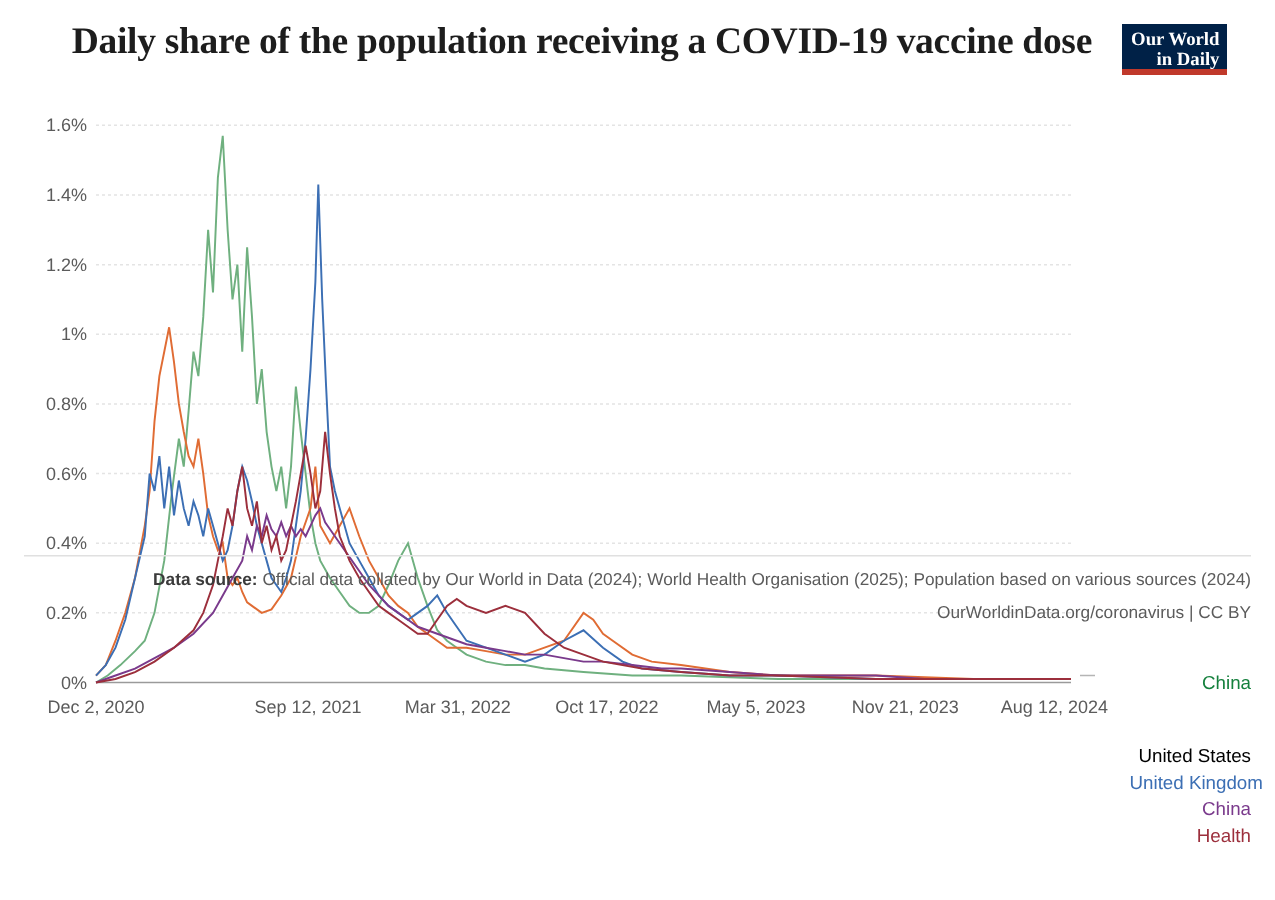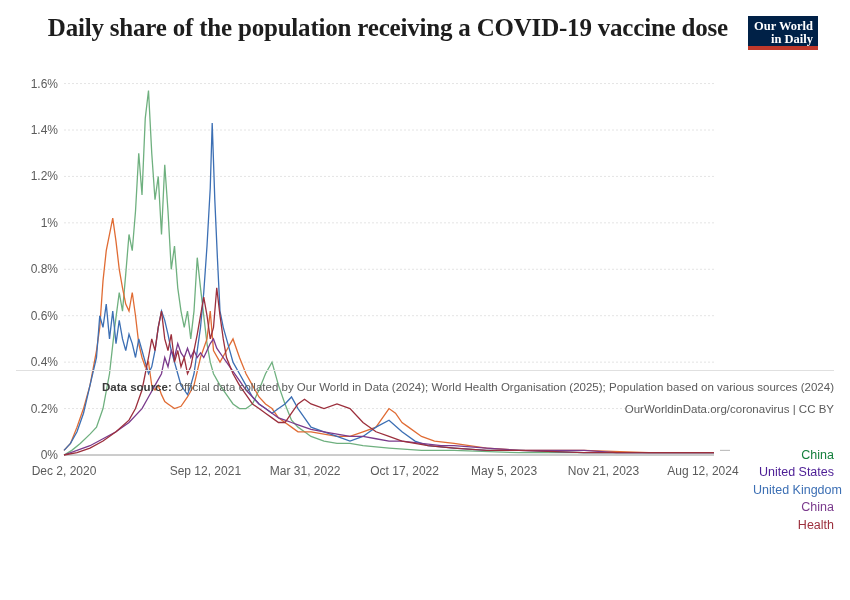--- a/index.html
+++ b/index.html
@@ -159,21 +159,21 @@
         <text x="686.95" y="420" class="axis-label" text-anchor="middle">Aug 12, 2024</text>
         <path d="M48.00,400.00 L55.80,395.36 L64.25,388.39 L74.00,379.11 L80.50,372.14 L87.00,353.57 L93.50,318.75 L98.70,272.32 L103.25,237.50 L106.50,256.07 L109.75,218.93 L113.00,179.46 L116.25,195.71 L119.50,156.25 L122.75,98.21 L126.00,140.00 L129.25,63.39 L132.50,35.54 L135.75,98.21 L139.00,144.64 L142.25,121.43 L145.50,179.46 L148.75,109.82 L152.00,156.25 L155.25,214.29 L158.50,191.07 L161.75,232.86 L165.00,256.07 L168.25,272.32 L171.50,256.07 L174.75,283.93 L178.00,256.07 L181.25,202.68 L184.50,232.86 L187.75,260.71 L191.00,288.57 L194.25,307.14 L197.50,318.75 L204.00,330.36 L210.50,339.64 L217.00,348.93 L223.50,353.57 L230.00,353.57 L236.50,348.93 L243.00,335.00 L249.50,318.75 L256.00,307.14 L262.50,330.36 L269.00,348.93 L275.50,365.18 L282.00,372.14 L288.50,376.79 L295.00,381.43 L308.00,386.07 L321.00,388.39 L334.00,388.39 L347.00,390.71 L373.00,393.04 L405.50,395.36 L438.00,395.36 L503.00,397.68 L568.00,397.68 L633.00,397.68 L698.00,397.68" class="series-path" stroke="#6fb07f"></path>
         <path d="M48.00,395.36 L54.50,388.39 L61.00,372.14 L67.50,353.57 L74.00,330.36 L80.50,295.54 L83.75,272.32 L87.00,225.89 L90.25,195.71 L93.50,179.46 L96.75,163.21 L100.00,186.43 L103.25,214.29 L106.50,232.86 L109.75,249.11 L113.00,256.07 L116.25,237.50 L119.50,260.71 L122.75,288.57 L126.00,302.50 L129.25,311.79 L132.50,307.14 L135.75,330.36 L139.00,335.00 L142.25,330.36 L145.50,339.64 L148.75,346.61 L152.00,348.93 L158.50,353.57 L165.00,351.25 L171.50,341.96 L178.00,330.36 L184.50,302.50 L191.00,283.93 L194.25,256.07 L197.50,295.54 L204.00,307.14 L210.50,295.54 L217.00,283.93 L223.50,302.50 L230.00,318.75 L236.50,330.36 L243.00,341.96 L249.50,348.93 L256.00,353.57 L262.50,362.86 L269.00,367.50 L275.50,372.14 L282.00,376.79 L288.50,376.79 L295.00,376.79 L308.00,379.11 L321.00,381.43 L334.00,381.43 L347.00,376.79 L360.00,372.14 L373.00,353.57 L379.50,358.21 L386.00,367.50 L392.50,372.14 L405.50,381.43 L418.50,386.07 L438.00,388.39 L470.50,393.04 L503.00,395.36 L535.50,395.36 L568.00,395.36 L633.00,397.68 L698.00,397.68" class="series-path" stroke="#e06c34"></path>
         <path d="M48.00,395.36 L54.50,388.39 L61.00,376.79 L67.50,358.21 L74.00,330.36 L80.50,302.50 L83.75,260.71 L87.00,272.32 L90.25,249.11 L93.50,283.93 L96.75,256.07 L100.00,288.57 L103.25,265.36 L106.50,283.93 L109.75,295.54 L113.00,279.29 L116.25,288.57 L119.50,302.50 L122.75,283.93 L126.00,295.54 L129.25,307.14 L132.50,318.75 L135.75,311.79 L139.00,295.54 L142.25,272.32 L145.50,256.07 L148.75,265.36 L152.00,279.29 L155.25,295.54 L158.50,307.14 L161.75,318.75 L165.00,330.36 L168.25,335.00 L171.50,339.64 L174.75,330.36 L178.00,318.75 L181.25,295.54 L184.50,272.32 L187.75,237.50 L191.00,191.07 L194.25,133.04 L196.20,68.04 L198.80,144.64 L201.40,202.68 L204.00,256.07 L207.25,272.32 L210.50,283.93 L217.00,307.14 L223.50,318.75 L230.00,330.36 L236.50,341.96 L243.00,348.93 L249.50,353.57 L256.00,358.21 L262.50,353.57 L269.00,348.93 L275.50,341.96 L282.00,353.57 L288.50,362.86 L295.00,372.14 L308.00,376.79 L321.00,381.43 L334.00,386.07 L347.00,381.43 L360.00,372.14 L373.00,365.18 L386.00,376.79 L399.00,386.07 L412.00,390.71 L438.00,393.04 L470.50,395.36 L503.00,395.36 L568.00,397.68 L633.00,397.68 L698.00,397.68" class="series-path" stroke="#3c6fb4"></path>
         <path d="M48.00,400.00 L61.00,395.36 L74.00,390.71 L87.00,383.75 L100.00,376.79 L113.00,367.50 L126.00,353.57 L132.50,341.96 L139.00,330.36 L145.50,318.75 L148.75,302.50 L152.00,311.79 L155.25,295.54 L158.50,302.50 L161.75,288.57 L165.00,297.86 L168.25,302.50 L171.50,293.21 L174.75,302.50 L178.00,295.54 L181.25,302.50 L184.50,297.86 L187.75,302.50 L191.00,295.54 L194.25,288.57 L197.50,283.93 L200.75,293.21 L204.00,297.86 L207.25,302.50 L210.50,307.14 L217.00,316.43 L223.50,325.71 L230.00,335.00 L236.50,341.96 L243.00,348.93 L249.50,353.57 L256.00,358.21 L262.50,362.86 L269.00,365.18 L275.50,367.50 L282.00,369.82 L288.50,372.14 L295.00,374.46 L308.00,376.79 L321.00,379.11 L334.00,381.43 L347.00,381.43 L360.00,383.75 L373.00,386.07 L386.00,386.07 L405.50,388.39 L425.00,390.71 L438.00,390.71 L470.50,393.04 L503.00,395.36 L535.50,395.36 L568.00,395.36 L600.50,397.68 L633.00,397.68 L698.00,397.68" class="series-path" stroke="#7a3a8c"></path>
         <path d="M48.00,400.00 L61.00,397.68 L74.00,393.04 L87.00,386.07 L100.00,376.79 L113.00,365.18 L119.50,353.57 L126.00,335.00 L129.25,318.75 L132.50,302.50 L135.75,283.93 L139.00,295.54 L142.25,272.32 L145.50,256.07 L148.75,283.93 L152.00,295.54 L155.25,279.29 L158.50,307.14 L161.75,295.54 L165.00,311.79 L168.25,302.50 L171.50,318.75 L174.75,311.79 L178.00,295.54 L181.25,279.29 L184.50,260.71 L187.75,242.14 L191.00,260.71 L194.25,283.93 L197.50,272.32 L200.75,232.86 L204.00,260.71 L207.25,283.93 L210.50,302.50 L217.00,318.75 L223.50,330.36 L230.00,339.64 L236.50,348.93 L243.00,353.57 L249.50,358.21 L256.00,362.86 L262.50,367.50 L269.00,367.50 L275.50,358.21 L282.00,348.93 L288.50,344.29 L295.00,348.93 L308.00,353.57 L321.00,348.93 L334.00,353.57 L347.00,367.50 L360.00,376.79 L373.00,381.43 L386.00,386.07 L399.00,388.39 L412.00,390.71 L438.00,393.04 L470.50,395.36 L503.00,395.36 L568.00,397.68 L633.00,397.68 L698.00,397.68" class="series-path" stroke="#9c2f3c"></path>
         <path d="M704,395.35714285714283 L714,395.35714285714283" stroke="#b5b5b5" fill="none" stroke-width="1"></path>
       </svg>
     <div class="legend" id="legend">
         <div class="legend-item" style="color: #15803d;">China</div>
-        <div class="legend-item" style="color: #4c1d95;">United States</div>
+        <div class="legend-item" style="color: #000000; margin-top: 32px;">United States</div>
         <div class="legend-item" style="color: rgb(60, 111, 180); margin-left: 29px;">United Kingdom</div>
         <div class="legend-item" style="color: rgb(122, 58, 140);">China</div>
         <div class="legend-item" style="color: rgb(156, 47, 60);">Health</div>
       </div>
   </div>
 
   <div class="footer">
     <div class="src-line">
       <b>Data source:</b>
       <span>Official data collated by Our World in Data (2024); World Health Organisation (2025); Population based on various sources (2024)</span>

